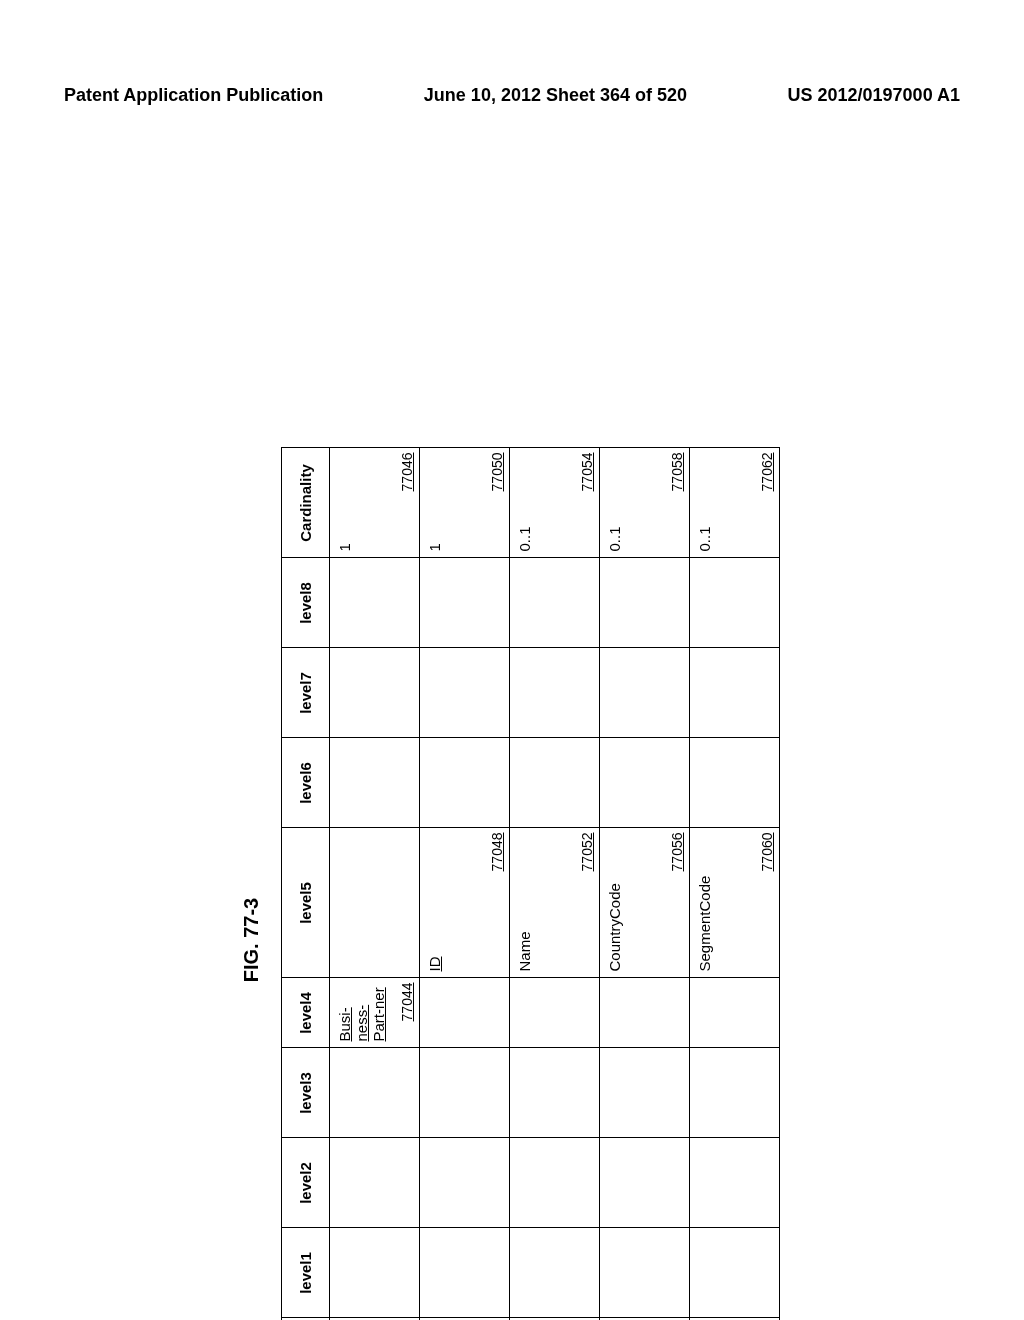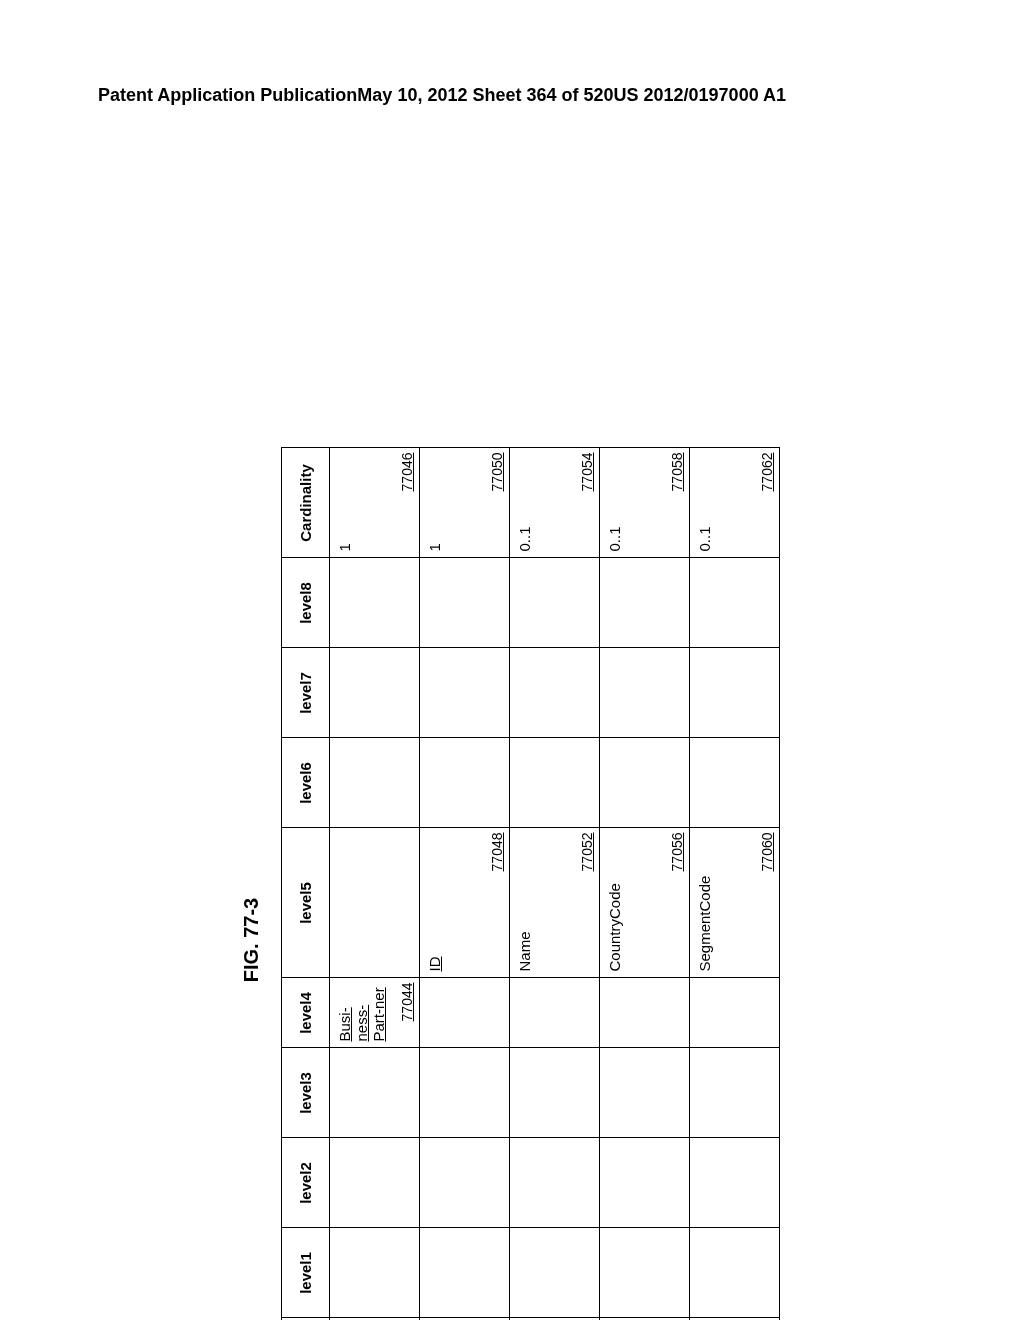--- a/index.html
+++ b/index.html
@@ -14,24 +14,23 @@
       height: 1320px;
       position: relative;
     }
     .page-header {
       position: absolute;
       top: 85px;
       left: 0;
       right: 0;
       padding: 0 64px;
       display: flex;
-      justify-content: flex-start;
+      justify-content: space-between;
       font-size: 18px;
       font-weight: bold;
-      margin-left: 34px;
     }
     .rotated-container {
       position: absolute;
       top: 670px;
       left: 510px;
       transform: rotate(-90deg);
       transform-origin: center center;
       width: 980px;
       margin-left: -490px;
     }
@@ -86,21 +85,21 @@
     }
     td.package-cell {
       border-left: 4px double #000;
     }
   </style>
 </head>
 <body>
 
 <div class="page-header">
   <span>Patent Application Publication</span>
-  <span>May 10, 2012  Sheet 364 of 520</span>
+  <span>June 10, 2012  Sheet 364 of 520</span>
   <span>US 2012/0197000 A1</span>
 </div>
 
 <div class="rotated-container">
   <div class="figure-label">FIG. 77-3</div>
 
   <table>
     <colgroup>
       <col class="col-package">
       <col class="col-l1">

